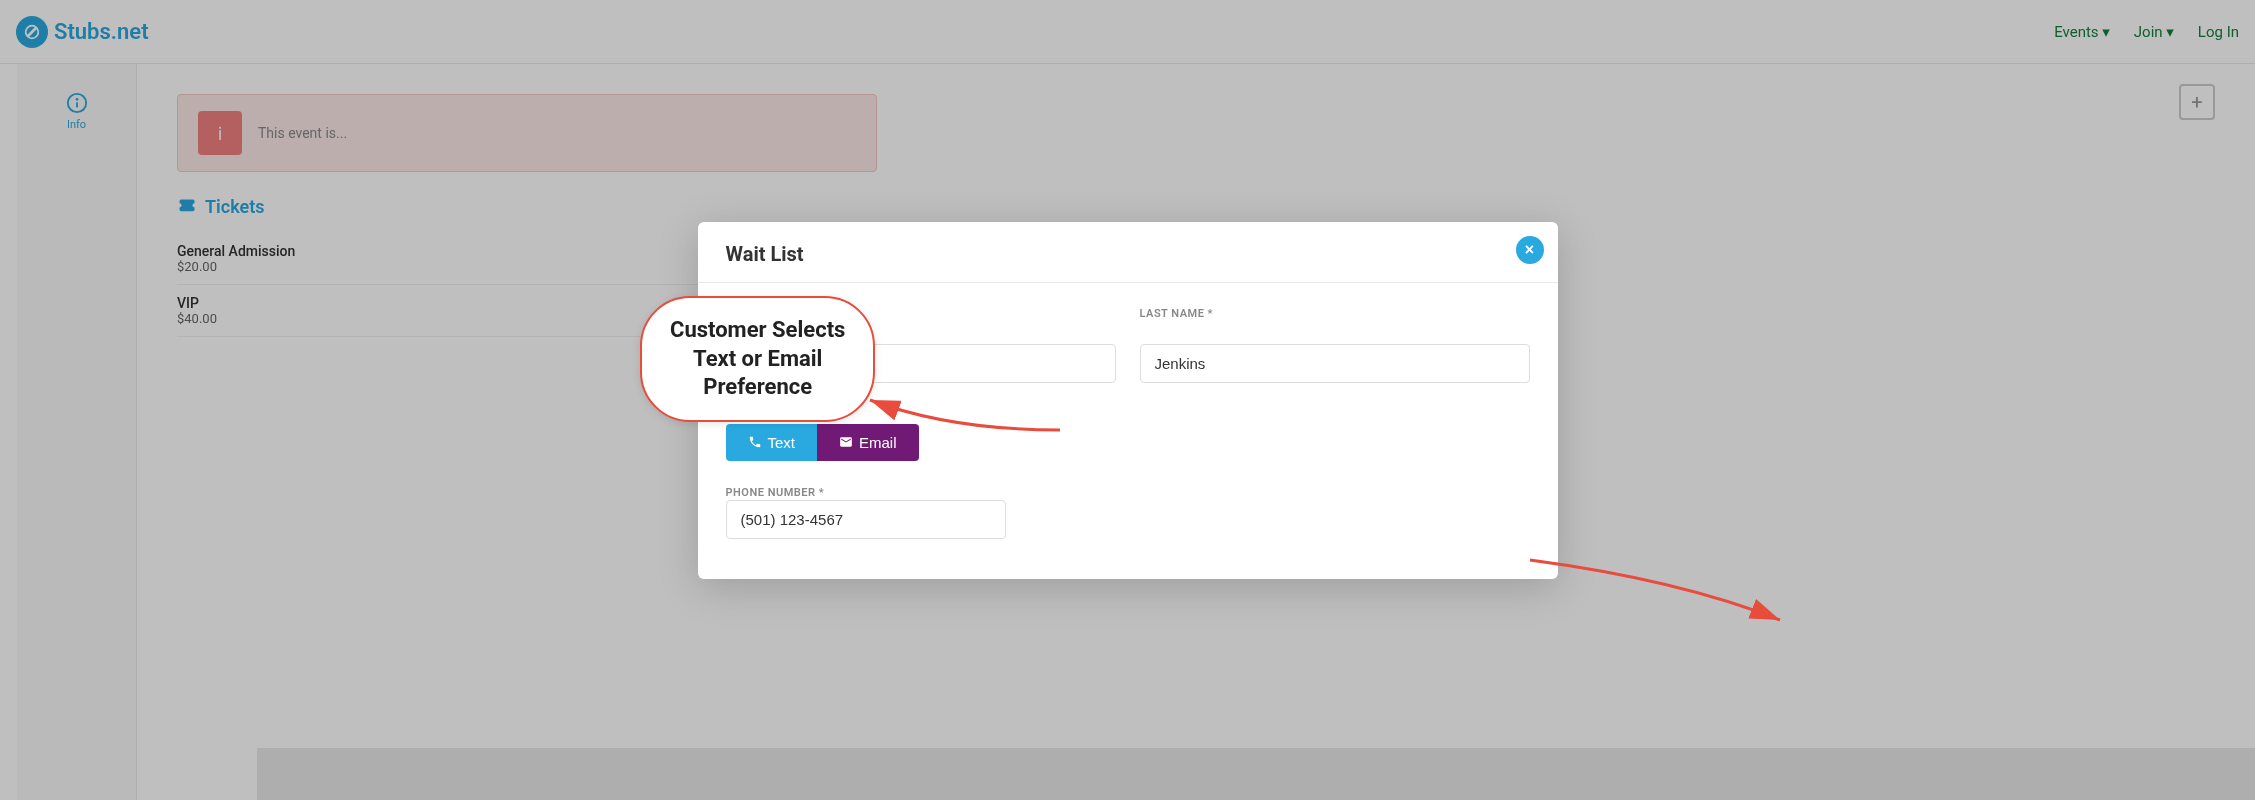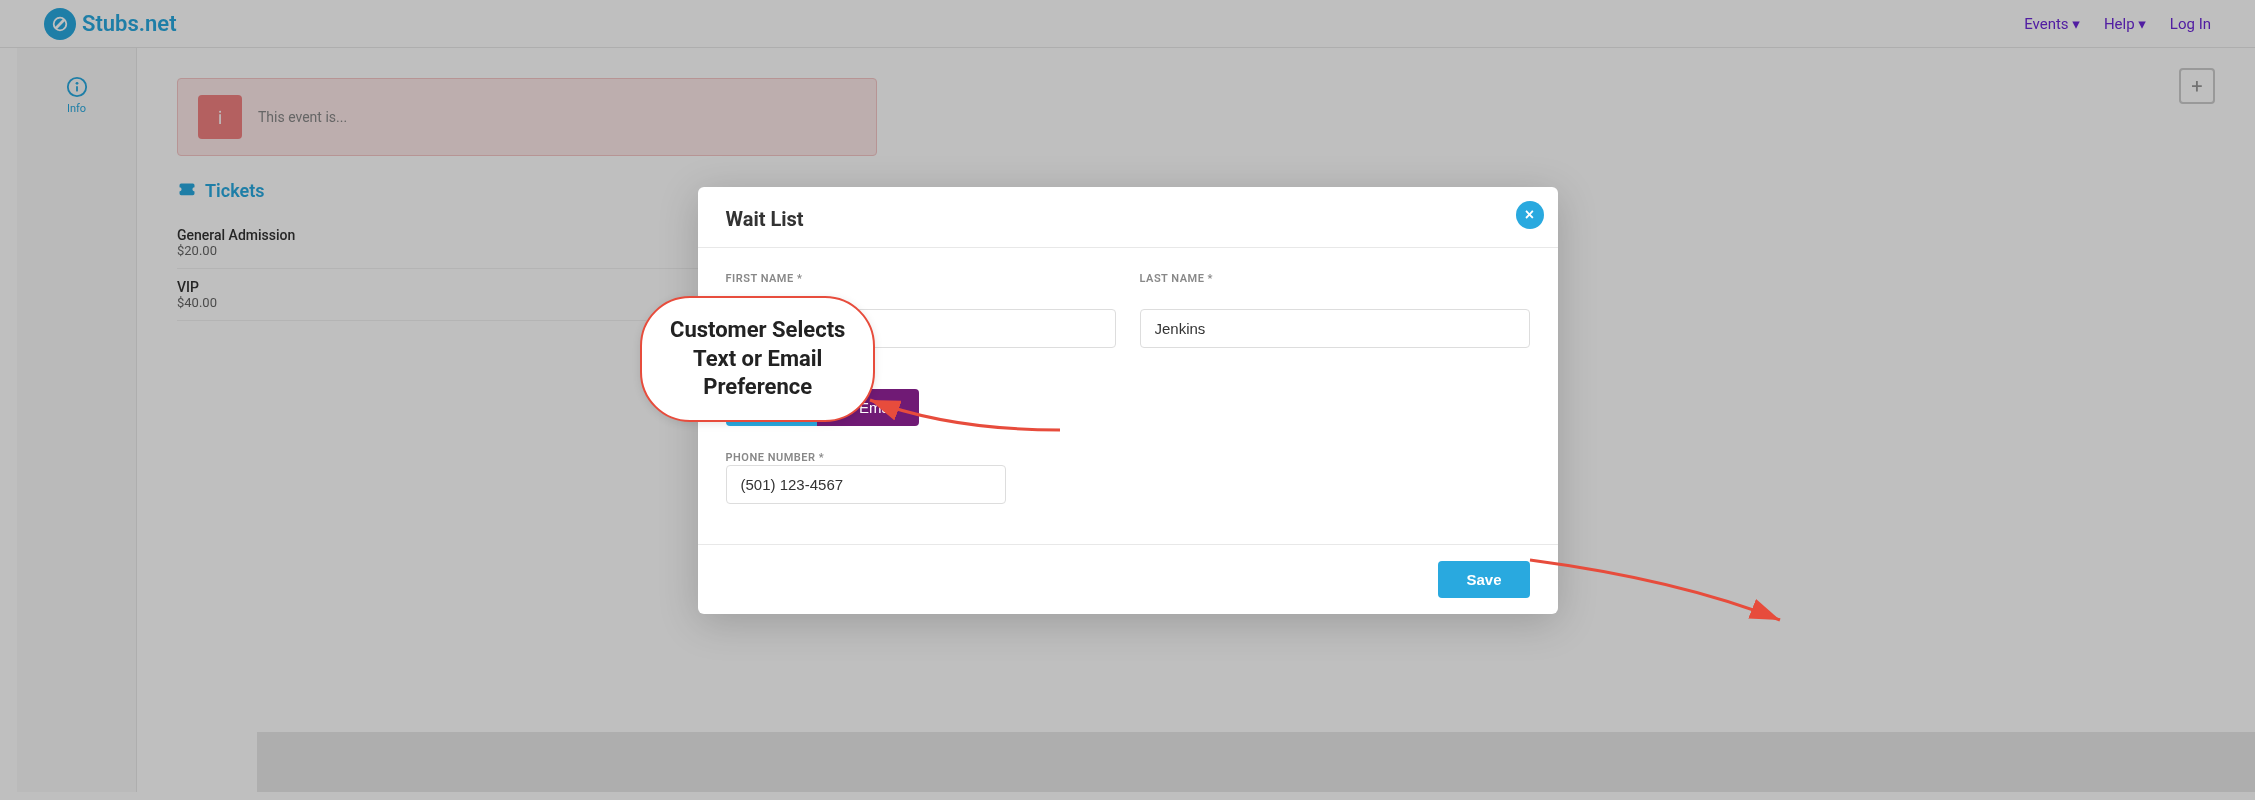--- a/index.html
+++ b/index.html
@@ -18,24 +18,24 @@
       position: absolute;
       inset: 0;
       background: #fff;
     }
 
     
     .nav {
       display: flex;
       align-items: center;
       justify-content: space-between;
-      padding: 12px 44px;
+      padding: 12px 16px;
       background: #fff;
       border-bottom: 1px solid #e8e8e8;
-      height: 48px;
+      height: 64px;
     }
 
     .nav-logo {
       display: flex;
       align-items: center;
       gap: 6px;
       color: #29a9df;
       font-size: 22px;
       font-weight: 600;
     }
@@ -54,21 +54,21 @@
 
     .nav-right {
       display: flex;
       align-items: center;
       gap: 24px;
       color: #555;
       font-size: 15px;
     }
 
     .nav-right a {
-      color: #6d28d9;
+      color: #15803d;
       text-decoration: none;
     }
 
     
     .layout {
       display: flex;
       height: calc(800px - 56px);
     }
 
     .sidebar {
@@ -420,21 +420,21 @@
     <div class="nav-logo">
       <div class="nav-logo-icon">
         <svg viewBox="0 0 20 20" fill="white" width="18" height="18">
           <path d="M10 2a8 8 0 100 16A8 8 0 0010 2zm0 2c1.1 0 2.1.3 3 .8L4.8 13A6 6 0 0110 4zm0 12a6 6 0 01-3-.8l8.2-8.2A6 6 0 0110 16z"></path>
         </svg>
       </div>
       <span>Stubs.net</span>
     </div>
     <div class="nav-right">
       <a>Events ▾</a>
-      <a>Help ▾</a>
+      <a>Join ▾</a>
       <a>Log In</a>
     </div>
   </nav>
 
   <div class="layout">
 
     <aside class="sidebar">
       <div class="sidebar-item">
         <svg viewBox="0 0 24 24" fill="none" stroke="#29a9df" stroke-width="2">
           <circle cx="12" cy="12" r="10"></circle>
@@ -547,23 +547,20 @@
       </div>
 
       <div class="phone-group">
         <label class="form-label">PHONE NUMBER *</label>
         <div class="phone-input-wrapper">
           <input class="form-input" type="text" value="(501) 123-4567" style="">
         </div>
       </div>
     </div>
 
-    <div class="modal-footer">
-      <button class="save-btn">Save</button>
-    </div>
   </div>
 </div>
 
 <div class="callout-container">
 
   <svg class="arrows-svg" viewBox="0 0 2255 800" xmlns="http://www.w3.org/2000/svg">
 
     <defs>
       <marker id="arrowhead1" markerWidth="10" markerHeight="7" refX="10" refY="3.5" orient="auto">
         <polygon points="0 0, 10 3.5, 0 7" fill="#e74c3c"></polygon>

